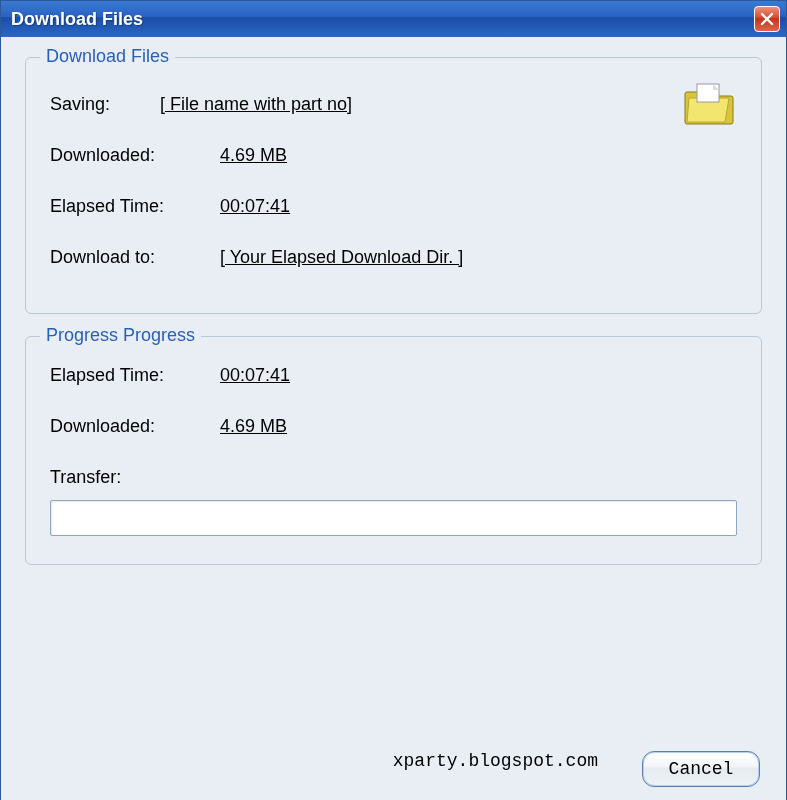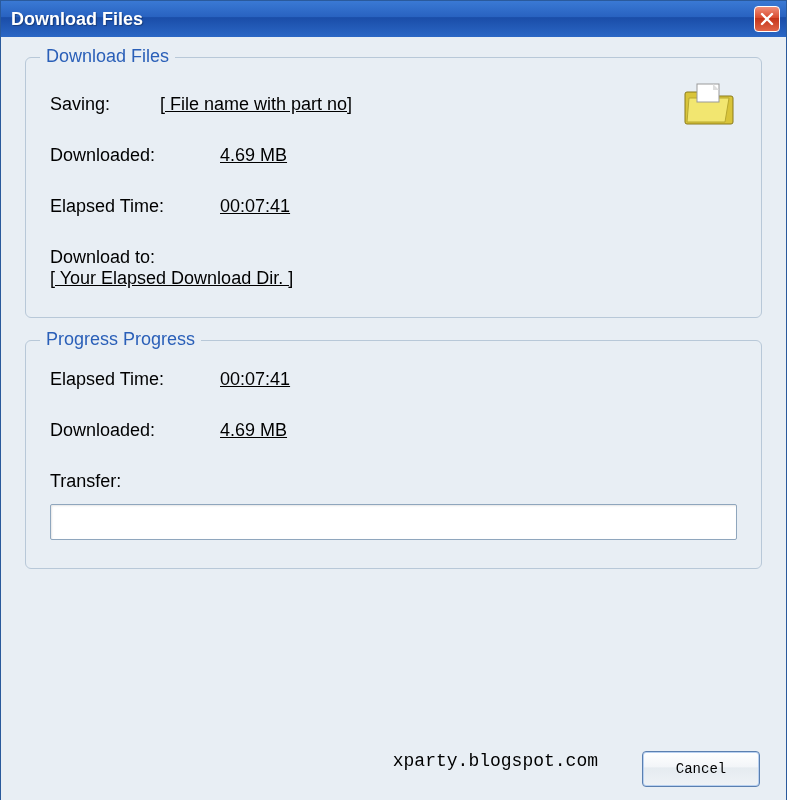--- a/index.html
+++ b/index.html
@@ -66,21 +66,21 @@
       color: #2a5fb8;
       font-size: 18px;
     }
     .row {
       display: flex;
       align-items: flex-start;
       margin-bottom: 30px;
       font-size: 18px;
       color: #000;
     }
-    .row:last-child { margin-bottom: 0; flex-direction: column; }
+    .row:last-child { margin-bottom: 17px; }
     .row .label {
       width: 170px;
     }
     .row .value {
       flex: 1;
       text-decoration: underline;
     }
     .folder-icon {
       position: absolute;
       top: 20px;
@@ -111,22 +111,22 @@
     }
     .footer-text {
       font-size: 18px;
       color: #000;
     }
     .cancel-btn {
       min-width: 118px;
       height: 36px;
       background: linear-gradient(to bottom, #ffffff 0%, #f2f5f8 45%, #e5ebf0 46%, #eef2f6 100%);
       border: 1px solid #5a7fb0;
-      border-radius: 4px;
-      font-size: 14px;
+      border-radius: 12px;
+      font-size: 18px;
       font-family: inherit;
       color: #000;
       cursor: pointer;
       box-shadow: 0 0 0 1px #b8d0f0 inset;
     }
   </style>
 </head>
 <body>
 
 <div class="window">

